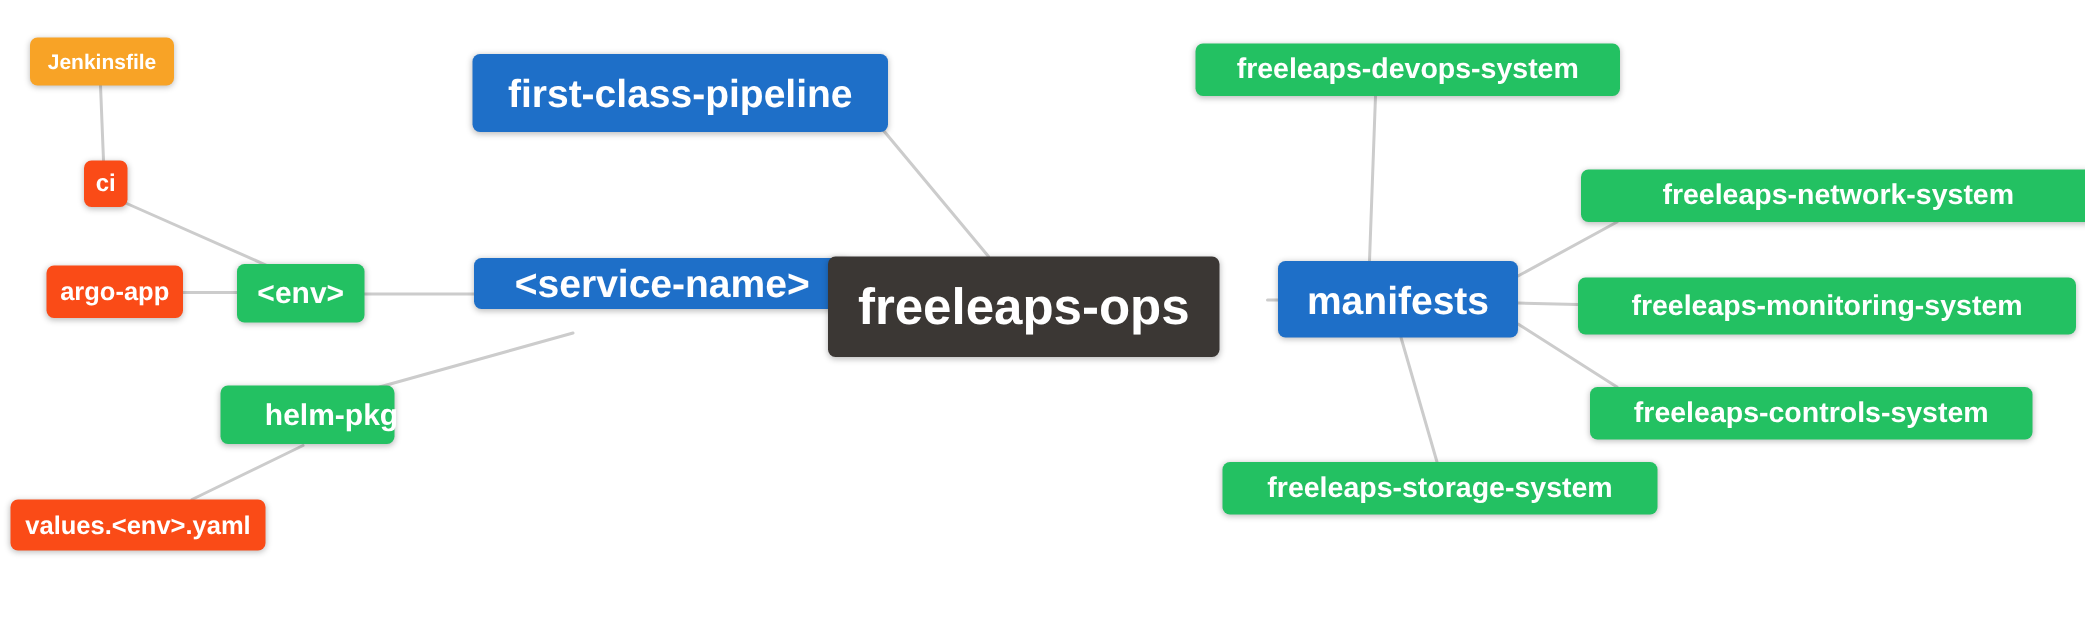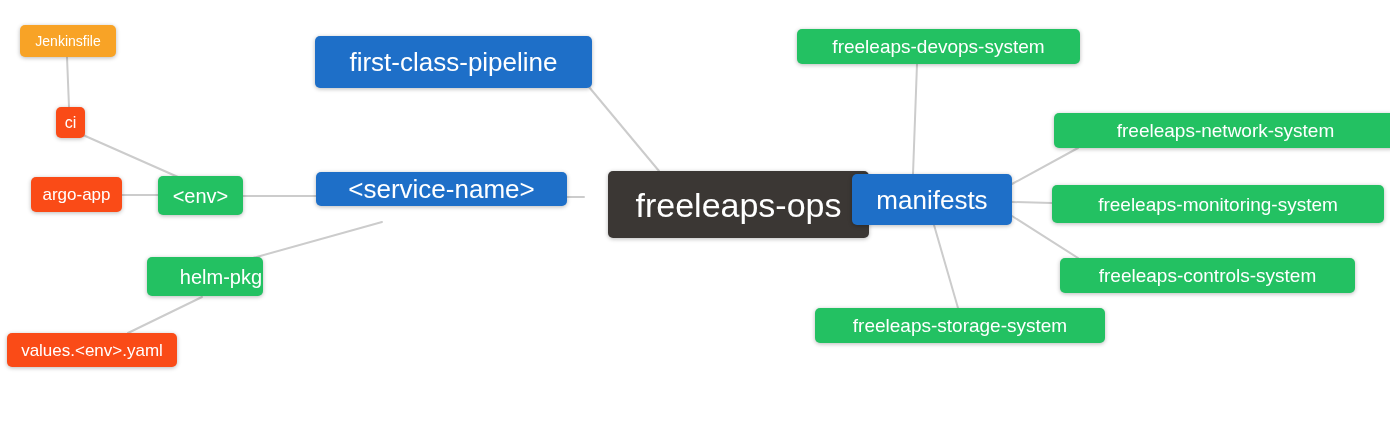--- a/index.html
+++ b/index.html
@@ -33,20 +33,21 @@
     box-sizing: border-box;
     display: flex;
     align-items: center;
     justify-content: center;
     color: #ffffff;
     white-space: nowrap;
     border-radius: 5px;
     box-shadow: 0 1px 4px rgba(0,0,0,0.28);
     cursor: default;
     line-height: 1;
+    font-weight: bold;
   }
   .node.root   { background: #3b3734; font-size: 34px; }
   .node.blue   { background: #1e6fc8; font-size: 26px; text-align: right; }
   .node.green  { background: #23c162; font-size: 20px; }
   .node.green.sys { font-size: 19px; }
   .node.red    { background: #fa4b17; font-size: 17px; }
   .node.red.sm { font-size: 16px; }
   .node.orange { background: #f8a326; font-size: 14px; }
 </style>
 </head>
@@ -80,21 +81,21 @@
   <div class="node red" style="left:31px;  top:177px; width:91px;  height:35px;">argo-app</div>
 
   <div class="node green" style="left:147px; top:257px; width:116px; height:39px;padding-left:32px;">helm-pkg</div>
 
   <div class="node red" style="left:7px;   top:333px; width:170px; height:34px;">values.&lt;env&gt;.yaml</div>
 
   <div class="node blue" style="left:315px; top:36px;  width:277px; height:52px;">first-class-pipeline</div>
 
   <div class="node blue" style="left:316px; top:172px; width:251px; height:34px;">&lt;service-name&gt;</div>
 
-  <div class="node root" style="left:608px; top:171px; width:261px; height:67px;">freeleaps-ops</div>
+  <div class="node root" style="left:552px; top:171px; width:261px; height:67px;">freeleaps-ops</div>
 
   <div class="node blue" style="left:852px; top:174px; width:160px; height:51px;">manifests</div>
 
   <div class="node green sys" style="left:797px; top:29px;  width:283px; height:35px;">freeleaps-devops-system</div>
 
   <div class="node green sys" style="left:1006px; top:113px; width:343px; height:35px;margin-left:48px;">freeleaps-network-system</div>
 
   <div class="node green sys" style="left:1052px; top:185px; width:332px; height:38px;">freeleaps-monitoring-system</div>
 
   <div class="node green sys" style="left:1060px; top:258px; width:295px; height:35px;">freeleaps-controls-system</div>

